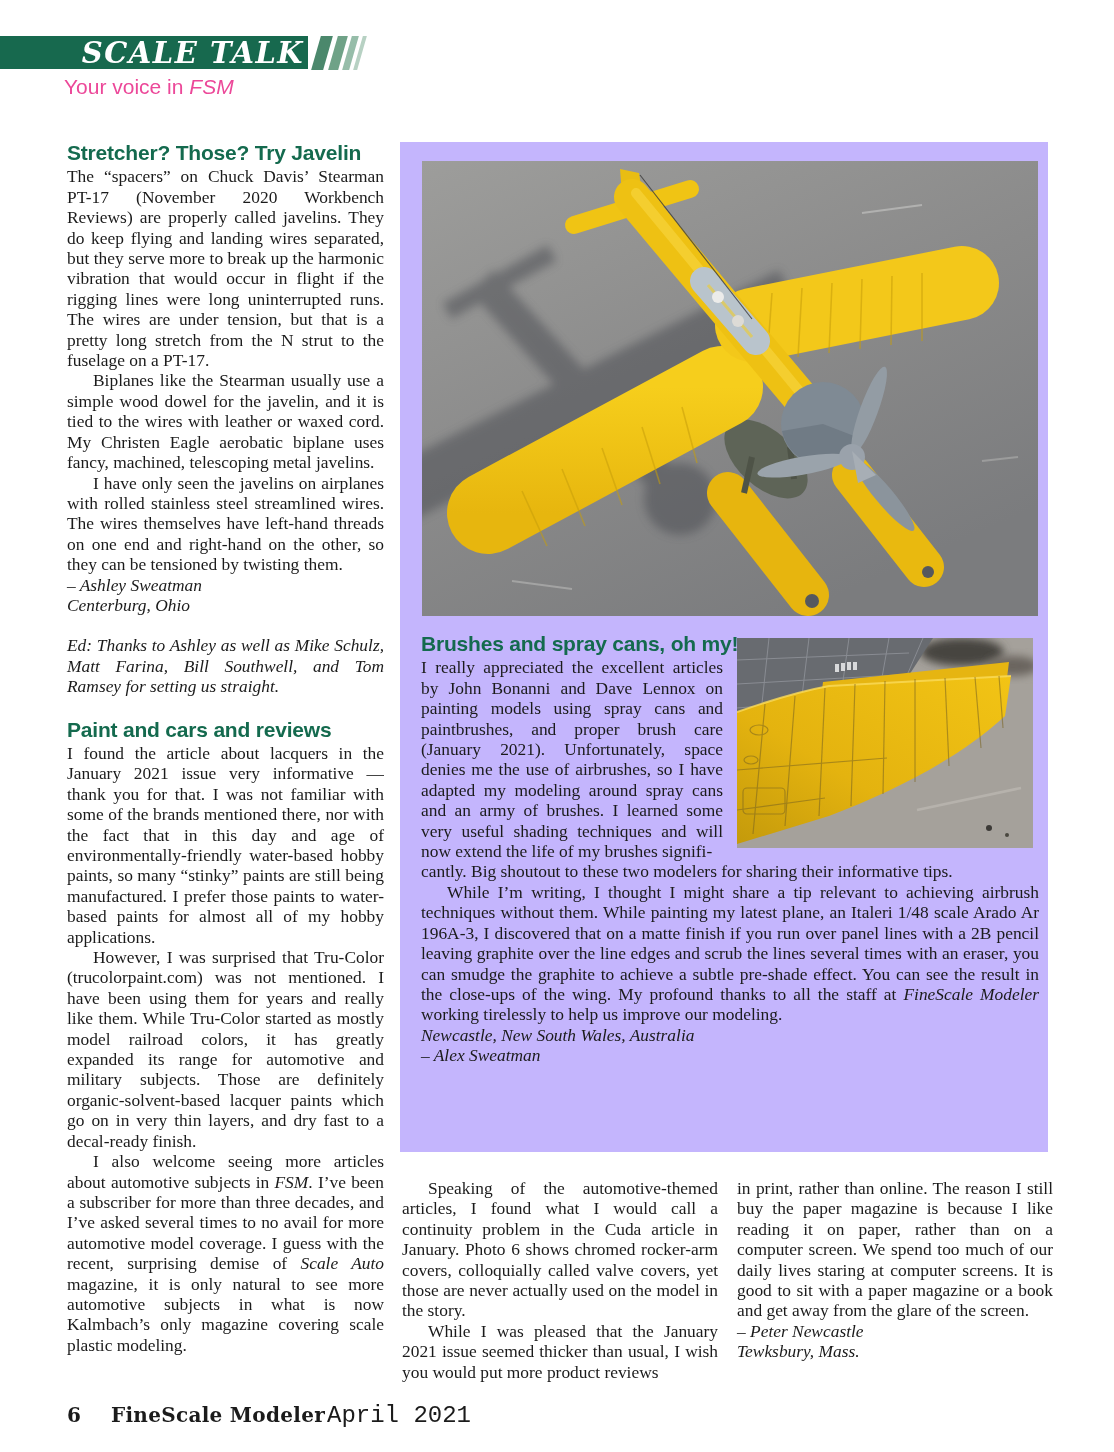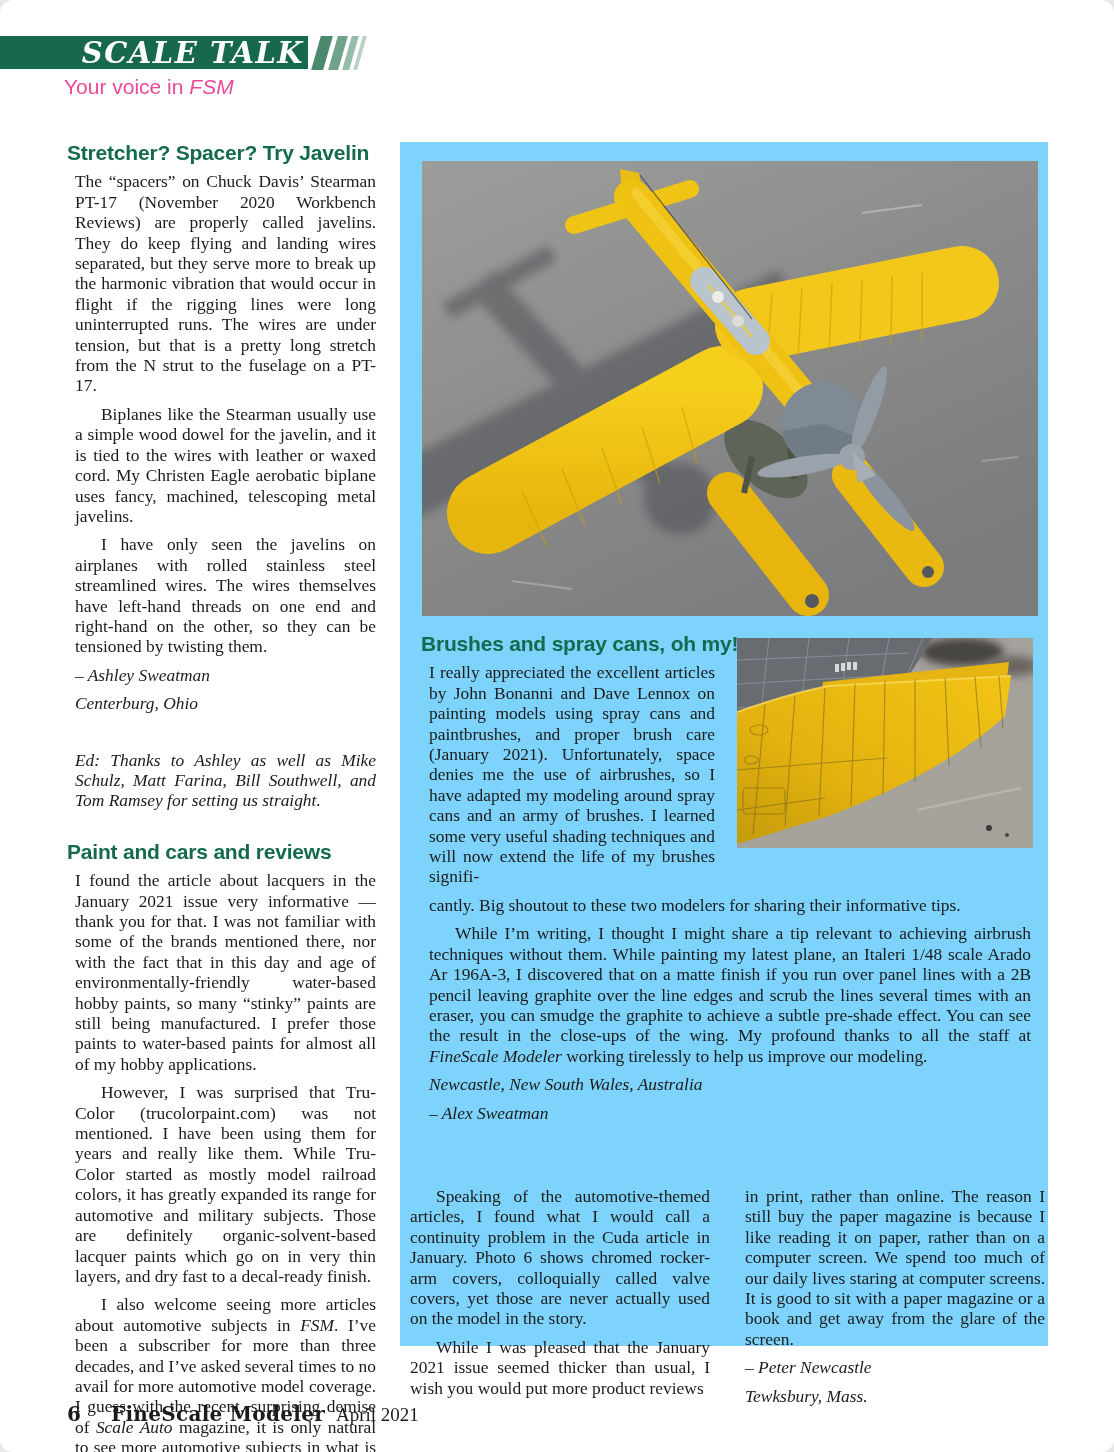--- a/index.html
+++ b/index.html
@@ -1,84 +1,84 @@
 <!DOCTYPE html>
 <html><head>
 <meta charset="utf-8">
 <style>
   html,body{margin:0;padding:0;background:#e8e8e8;}
   .page{position:relative;width:1114px;height:1452px;background:#ffffff;margin:0 auto;
-        font-family:"Liberation Serif",serif;color:#1b1b1b;overflow:hidden;border-radius:13px;}
+        font-family:"Liberation Serif",serif;color:#1b1b1b;overflow:hidden;}
 
   
   .banner{position:absolute;left:0;top:36px;width:308px;height:33px;background:#17694e;
           display:flex;align-items:center;justify-content:flex-end;padding-right:4px;box-sizing:border-box;}
   .banner-text{font-family:"DejaVu Serif",serif;font-weight:bold;font-style:italic;
                color:#ffffff;font-size:29px;letter-spacing:1.5px;white-space:nowrap;}
   .stripe{position:absolute;top:36px;height:34px;transform:skewX(-16deg);}
   .st1{left:316px;width:12px;background:#4b886c;}
   .st2{left:333px;width:10px;background:#6fa287;}
   .st3{left:347px;width:7px;background:#96bda9;}
   .st4{left:358px;width:4px;background:#b7d1c3;}
   .tagline{position:absolute;left:64px;top:75px;font-family:"Liberation Sans",sans-serif;
            font-size:21px;color:#ec4899;}
   .tagline .brand{font-style:italic;}
 
   
   .bt{font-size:17.4px;line-height:20.4px;text-align:justify;}
-  .bt p{margin:8px;}
+  .bt p{margin:0;}
   .bt p.ind{text-indent:26px;}
   .h-green{font-family:"Liberation Sans",sans-serif;font-weight:bold;font-size:21px;
            color:#146a4e;margin:0 0 3px 0;letter-spacing:-0.2px;}
   .sig{font-style:italic;text-align:left;}
   .ed{font-style:italic;}
   .ed .roman{font-style:normal;}
   .it{font-style:italic;}
 
   
   .col-left{position:absolute;left:67px;top:143px;width:317px;}
   .gap-sm{height:20px;}
   .gap-md{height:23px;}
 
   
-  .panel{position:absolute;left:400px;top:142px;width:648px;height:1204px;background:#7dd3fc;}
+  .panel{position:absolute;left:400px;top:142px;width:648px;height:1010px;background:#c4b5fd;}
   .photo1{position:absolute;left:22px;top:19px;width:616px;height:455px;}
   .article3{position:absolute;left:21px;top:492px;width:618px;}
   .narrow{width:302px;}
   .wide{width:618px;}
   .photo2{position:absolute;left:316px;top:4px;width:296px;height:210px;}
 
   
   .colb1{position:absolute;left:402px;top:1178px;width:316px;}
   .colb2{position:absolute;left:737px;top:1178px;width:316px;}
 
   
   .footer{position:absolute;left:67px;top:1402px;display:flex;align-items:baseline;}
   .pg-num{font-family:"DejaVu Serif",serif;font-weight:bold;font-size:20px;}
   .mag{font-family:"DejaVu Serif",serif;font-weight:bold;font-size:20px;margin-left:30px;letter-spacing:0.3px;}
-  .issue{font-family:Liberation Serif, serif;font-size:19px;margin-left:11px;}
+  .issue{font-family:Liberation Mono, monospace;font-size:24px;margin-left:2px;}
 
   svg{display:block;}
 </style>
 </head>
 <body>
 
 <div class="page">
 
   <div class="banner">
     <span class="banner-text">SCALE TALK</span>
   </div>
   <div class="stripe st1"></div>
   <div class="stripe st2"></div>
   <div class="stripe st3"></div>
   <div class="stripe st4"></div>
   <div class="tagline"><span>Your voice in </span><span class="brand">FSM</span></div>
 
   <div class="col-left bt">
-    <h2 class="h-green">Stretcher? Spacer? Try Javelin</h2>
+    <h2 class="h-green">Stretcher? Those? Try Javelin</h2>
     <p>The “spacers” on Chuck Davis’ Stearman PT-17 (November 2020 Workbench Reviews) are properly called javelins. They do keep flying and landing wires separated, but they serve more to break up the harmonic vibration that would occur in flight if the rigging lines were long uninterrupted runs. The wires are under tension, but that is a pretty long stretch from the N strut to the fuselage on a PT-17.</p>
     <p class="ind">Biplanes like the Stearman usually use a simple wood dowel for the javelin, and it is tied to the wires with leather or waxed cord. My Christen Eagle aerobatic biplane uses fancy, machined, telescoping metal javelins.</p>
     <p class="ind">I have only seen the javelins on airplanes with rolled stainless steel streamlined wires. The wires themselves have left-hand threads on one end and right-hand on the other, so they can be tensioned by twisting them.</p>
     <p class="sig">– Ashley Sweatman</p>
     <p class="sig">Centerburg, Ohio</p>
     <div class="gap-sm"></div>
     <p class="ed">Ed: Thanks to Ashley as well as Mike Schulz, Matt Farina, Bill Southwell, and Tom Ramsey for setting us straight.</p>
     <div class="gap-md"></div>
     <h2 class="h-green">Paint and cars and reviews</h2>
     <p>I found the article about lacquers in the January 2021 issue very informative — thank you for that. I was not familiar with some of the brands mentioned there, nor with the fact that in this day and age of environmentally-friendly water-based hobby paints, so many “stinky” paints are still being manufactured. I prefer those paints to water-based paints for almost all of my hobby applications.</p>

